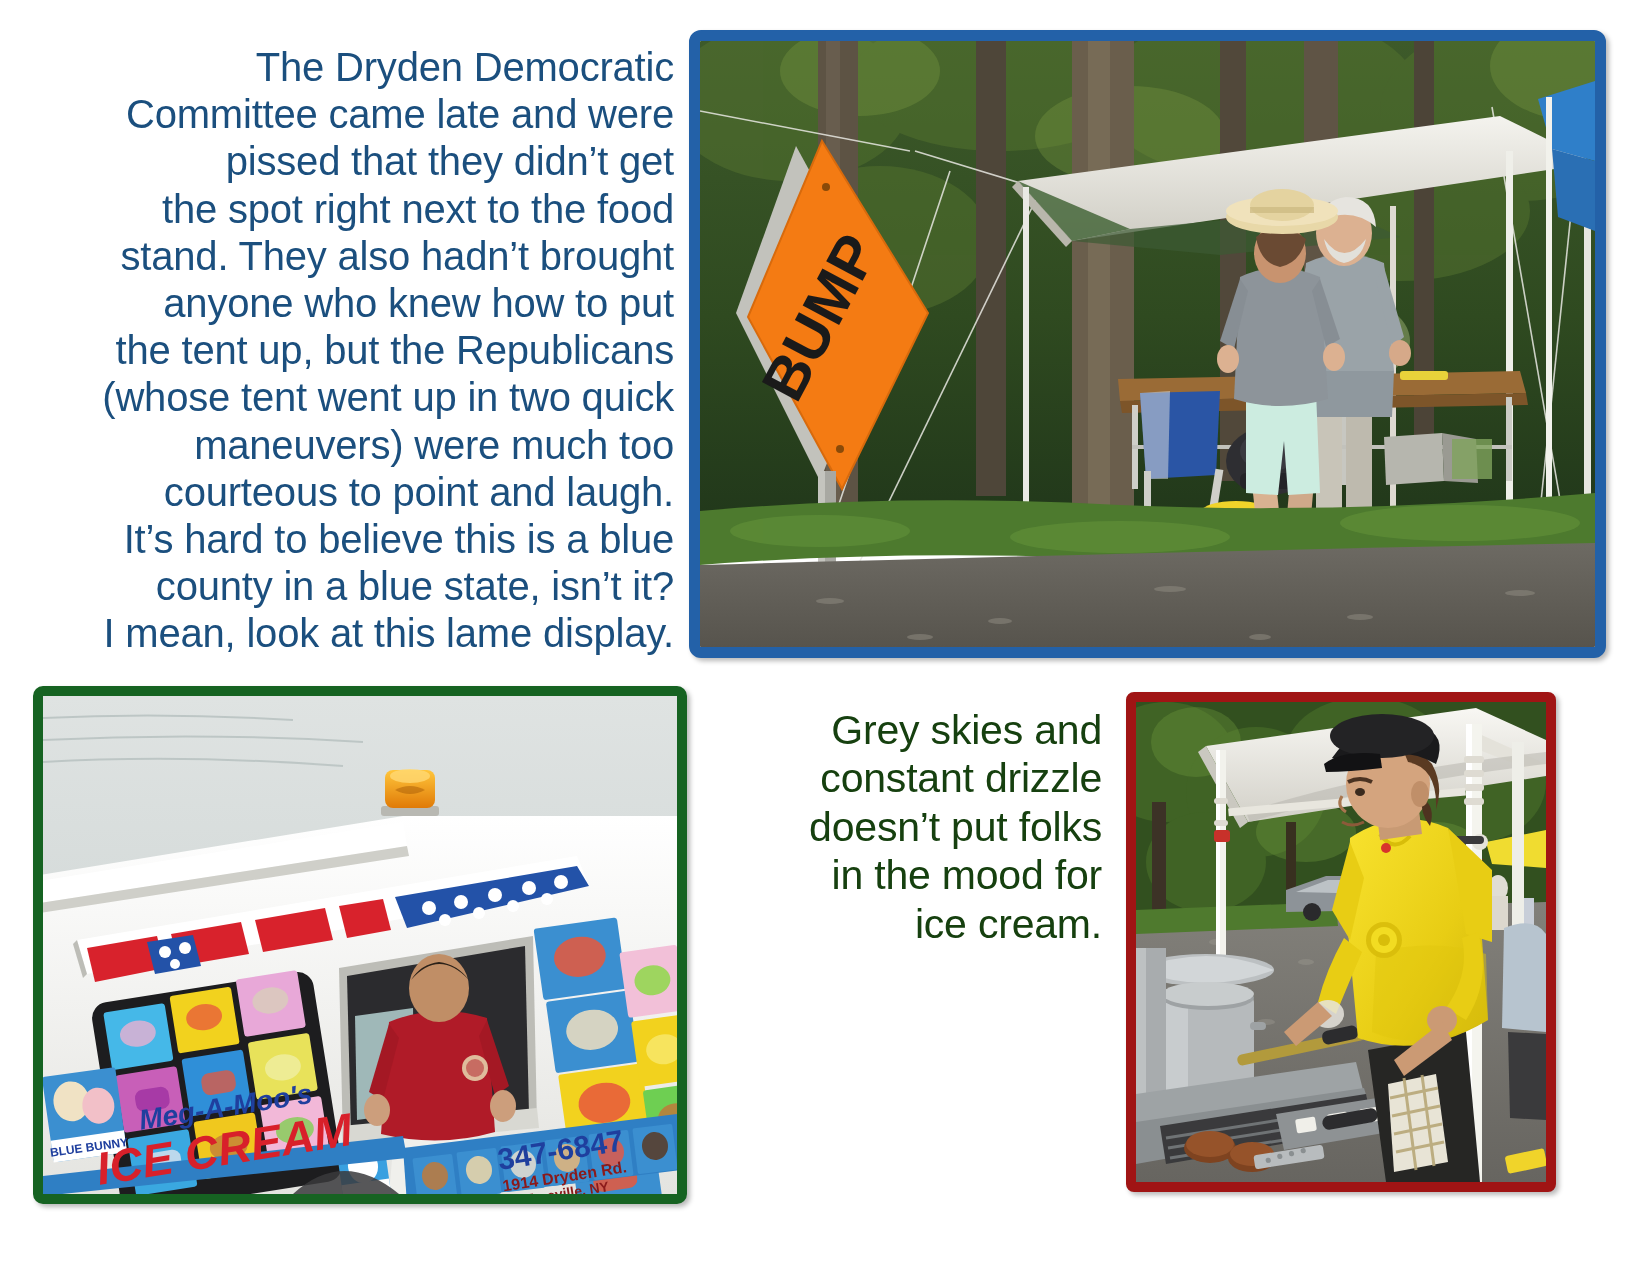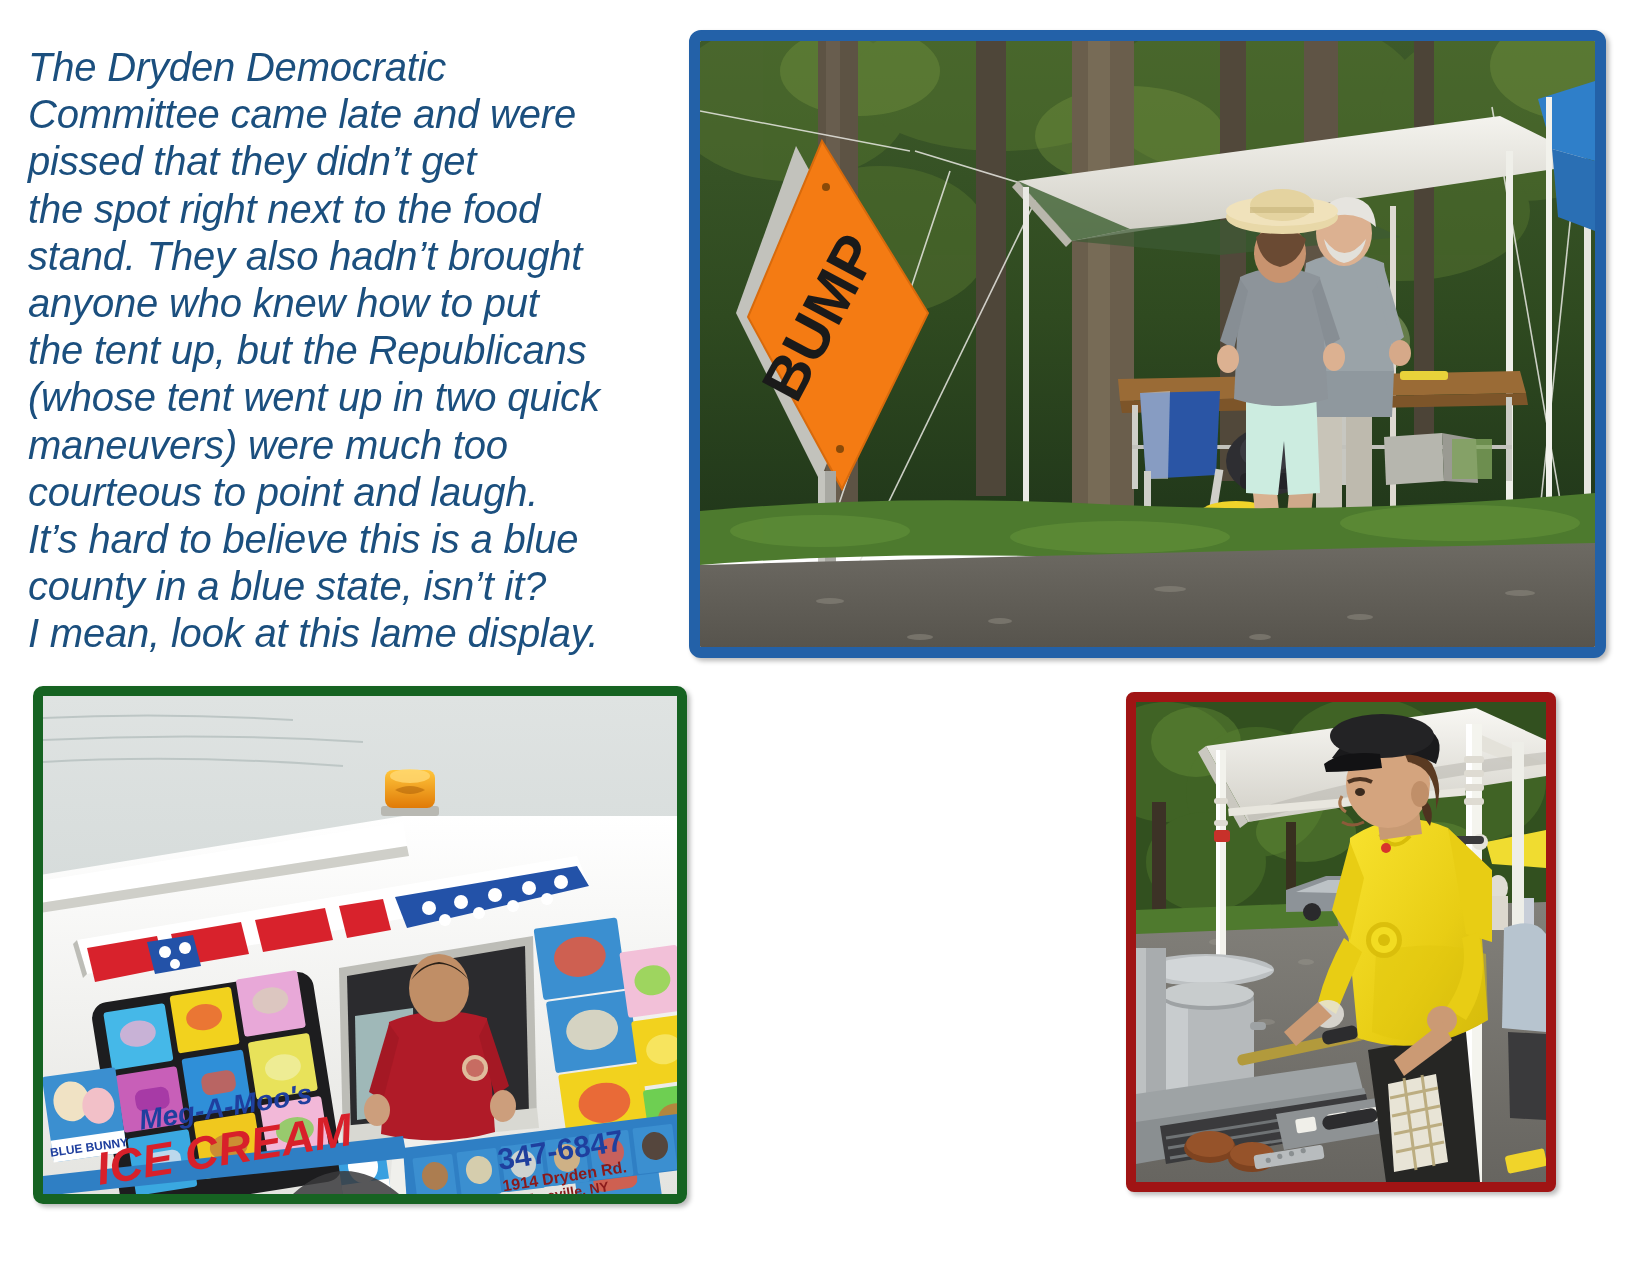--- a/index.html
+++ b/index.html
@@ -18,24 +18,23 @@
   .page {
     position: relative;
     width: 1650px;
     height: 1275px;
     background: #ffffff;
   }
 
   
   .caption {
     position: absolute;
-    text-align: left;
+    text-align: right;
     line-height: 1.18;
     white-space: pre-line;
-    font-style: italic;
   }
 
   #intro-text {
     left: 28px;
     top: 44px;
     width: 646px;
     font-size: 40px;
     color: #1b4f7e;
     letter-spacing: -0.2px;
   }
@@ -484,20 +483,25 @@
           <text x="520" y="464" font-family="Liberation Sans, sans-serif" font-size="30" font-weight="bold" fill="#1f3f9e" text-anchor="middle">347-6847</text>
           <text x="520" y="486" font-family="Liberation Sans, sans-serif" font-size="16" font-weight="bold" fill="#8b1a1a" text-anchor="middle">1914 Dryden Rd.</text>
           <text x="520" y="502" font-family="Liberation Sans, sans-serif" font-size="14" font-weight="bold" fill="#8b1a1a" text-anchor="middle">Freeville, NY</text>
         </g>
 
         <path d="M250 498 Q300 452 356 498 Z" fill="#3a3a3c" opacity="0.85"></path>
       </svg>
     </div>
   </div>
 
+  <div class="caption" id="icecream-text">Grey skies and
+constant drizzle
+doesn’t put folks
+in the mood for
+ice cream.</div>
 
 
   <div class="photo-frame" id="photo-grill">
     <div class="scene">
       <svg viewBox="0 0 410 480" preserveAspectRatio="none" xmlns="http://www.w3.org/2000/svg">
         <defs>
           <linearGradient id="ggCanopy" x1="0" y1="0" x2="0" y2="1">
             <stop offset="0" stop-color="#f8f7f3"></stop>
             <stop offset="1" stop-color="#d2d0c8"></stop>
           </linearGradient>

